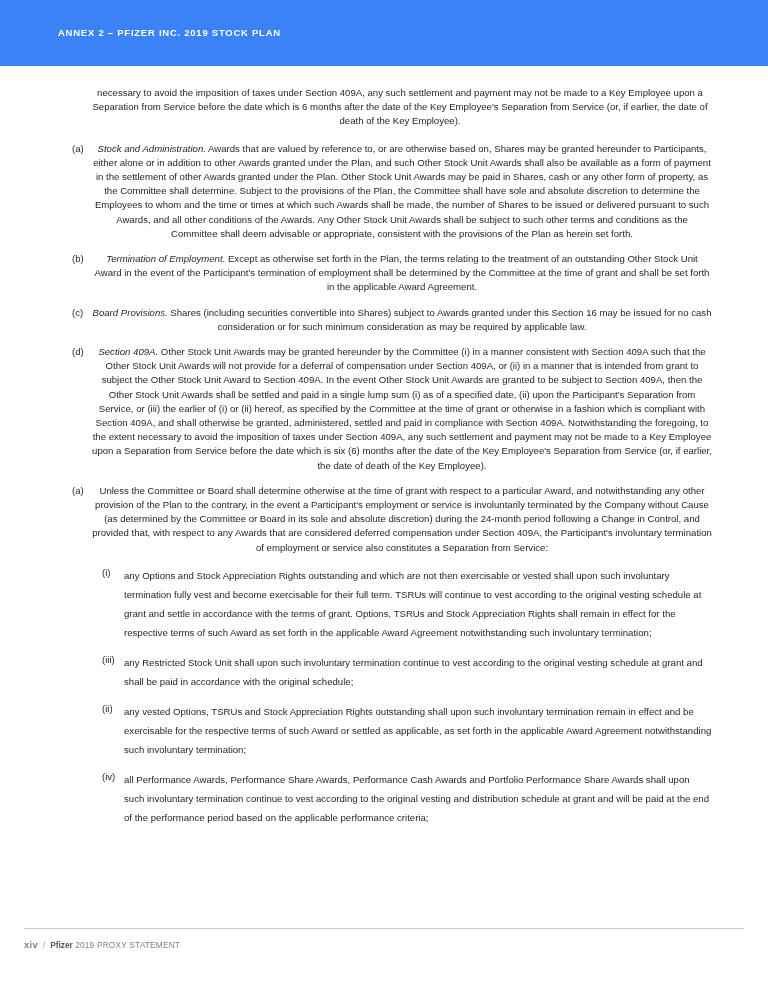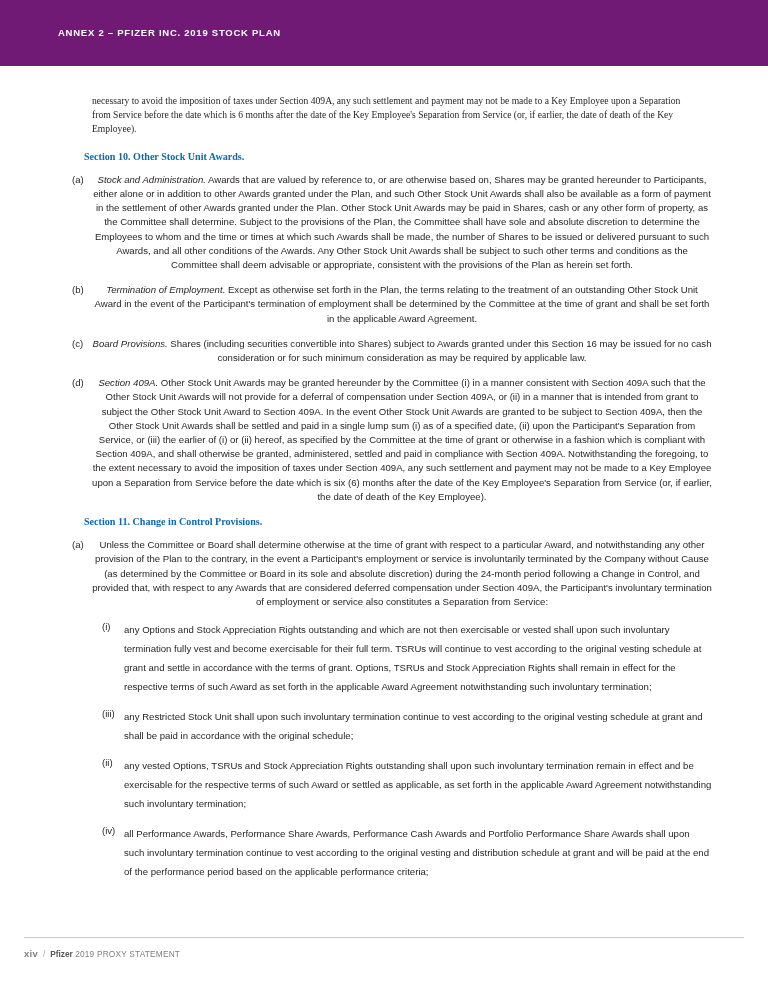--- a/index.html
+++ b/index.html
@@ -21,21 +21,21 @@
     height: 997px;
     background: #ffffff;
   }
   
   .header-band {
     position: absolute;
     top: 0;
     left: 0;
     width: 768px;
     height: 66px;
-    background: #701a75;
+    background: #3b82f6;
   }
   .header-title {
     position: absolute;
     left: 58px;
     top: 27px;
     font-size: 9.5px;
     font-weight: bold;
     letter-spacing: 0.75px;
     color: #ffffff;
     white-space: nowrap;
@@ -47,26 +47,25 @@
     top: 66px;
     width: 768px;
     padding: 0;
   }
   .body-inner {
     margin-left: 72px;
     margin-right: 56px;
     padding-top: 16px;
   }
   p {
-    margin: 12px;
+    margin: 4px;
     font-size: 9.6px;
     line-height: 14.2px;
     color: #231f20;
-    text-align: left;
-    font-family: Liberation Serif, serif;
+    text-align: center;
   }
   .intro-para {
     margin-left: 20px;
     margin-bottom: 13px;
   }
   .section-heading {
     color: #0b6ab0;
     font-weight: bold;
     font-size: 10.1px;
     margin-bottom: 9px;
@@ -109,21 +108,21 @@
   }
   .sub-body {
     flex: 1 1 auto;
     font-size: 9.6px;
     line-height: 19px;
   }
   
   .footer {
     position: absolute;
     left: 0;
-    bottom: 8px;
+    bottom: 17px;
     width: 768px;
     height: 52px;
   }
   .footer-rule {
     position: absolute;
     left: 24px;
     top: 0;
     width: 720px;
     height: 1px;
     background: #c9cacc;
@@ -164,21 +163,20 @@
 
   <div class="header-band">
     <div class="header-title">ANNEX 2 – PFIZER INC. 2019 STOCK PLAN</div>
   </div>
 
   <div class="content">
     <div class="body-inner">
 
       <p class="intro-para">necessary to avoid the imposition of taxes under Section 409A, any such settlement and payment may not be made to a Key Employee upon a Separation from Service before the date which is 6 months after the date of the Key Employee's Separation from Service (or, if earlier, the date of death of the Key Employee).</p>
 
-      <p class="section-heading">Section 10. Other Stock Unit Awards.</p>
 
       <div class="clause">
         <div class="clause-marker">(a)</div>
         <div class="clause-body"><span class="clause-title">Stock and Administration.</span><span> Awards that are valued by reference to, or are otherwise based on, Shares may be granted hereunder to Participants, either alone or in addition to other Awards granted under the Plan, and such Other Stock Unit Awards shall also be available as a form of payment in the settlement of other Awards granted under the Plan. Other Stock Unit Awards may be paid in Shares, cash or any other form of property, as the Committee shall determine. Subject to the provisions of the Plan, the Committee shall have sole and absolute discretion to determine the Employees to whom and the time or times at which such Awards shall be made, the number of Shares to be issued or delivered pursuant to such Awards, and all other conditions of the Awards. Any Other Stock Unit Awards shall be subject to such other terms and conditions as the Committee shall deem advisable or appropriate, consistent with the provisions of the Plan as herein set forth.</span></div>
       </div>
 
       <div class="clause">
         <div class="clause-marker">(b)</div>
         <div class="clause-body"><span class="clause-title">Termination of Employment.</span><span> Except as otherwise set forth in the Plan, the terms relating to the treatment of an outstanding Other Stock Unit Award in the event of the Participant's termination of employment shall be determined by the Committee at the time of grant and shall be set forth in the applicable Award Agreement.</span></div>
       </div>
@@ -186,21 +184,20 @@
       <div class="clause">
         <div class="clause-marker">(c)</div>
         <div class="clause-body"><span class="clause-title">Board Provisions.</span><span> Shares (including securities convertible into Shares) subject to Awards granted under this Section 16 may be issued for no cash consideration or for such minimum consideration as may be required by applicable law.</span></div>
       </div>
 
       <div class="clause">
         <div class="clause-marker">(d)</div>
         <div class="clause-body"><span class="clause-title">Section 409A.</span><span> Other Stock Unit Awards may be granted hereunder by the Committee (i) in a manner consistent with Section 409A such that the Other Stock Unit Awards will not provide for a deferral of compensation under Section 409A, or (ii) in a manner that is intended from grant to subject the Other Stock Unit Award to Section 409A. In the event Other Stock Unit Awards are granted to be subject to Section 409A, then the Other Stock Unit Awards shall be settled and paid in a single lump sum (i) as of a specified date, (ii) upon the Participant's Separation from Service, or (iii) the earlier of (i) or (ii) hereof, as specified by the Committee at the time of grant or otherwise in a fashion which is compliant with Section 409A, and shall otherwise be granted, administered, settled and paid in compliance with Section 409A. Notwithstanding the foregoing, to the extent necessary to avoid the imposition of taxes under Section 409A, any such settlement and payment may not be made to a Key Employee upon a Separation from Service before the date which is six (6) months after the date of the Key Employee's Separation from Service (or, if earlier, the date of death of the Key Employee).</span></div>
       </div>
 
-      <p class="section-heading" style="margin-top:8px;">Section 11. Change in Control Provisions.</p>
 
       <div class="clause">
         <div class="clause-marker">(a)</div>
         <div class="clause-body">Unless the Committee or Board shall determine otherwise at the time of grant with respect to a particular Award, and notwithstanding any other provision of the Plan to the contrary, in the event a Participant's employment or service is involuntarily terminated by the Company without Cause (as determined by the Committee or Board in its sole and absolute discretion) during the 24-month period following a Change in Control, and provided that, with respect to any Awards that are considered deferred compensation under Section 409A, the Participant's involuntary termination of employment or service also constitutes a Separation from Service:</div>
       </div>
 
       <div class="sub-list">
         <div class="sub-clause">
           <div class="sub-marker">(i)</div>
           <div class="sub-body">any Options and Stock Appreciation Rights outstanding and which are not then exercisable or vested shall upon such involuntary termination fully vest and become exercisable for their full term. TSRUs will continue to vest according to the original vesting schedule at grant and settle in accordance with the terms of grant. Options, TSRUs and Stock Appreciation Rights shall remain in effect for the respective terms of such Award as set forth in the applicable Award Agreement notwithstanding such involuntary termination;</div>

